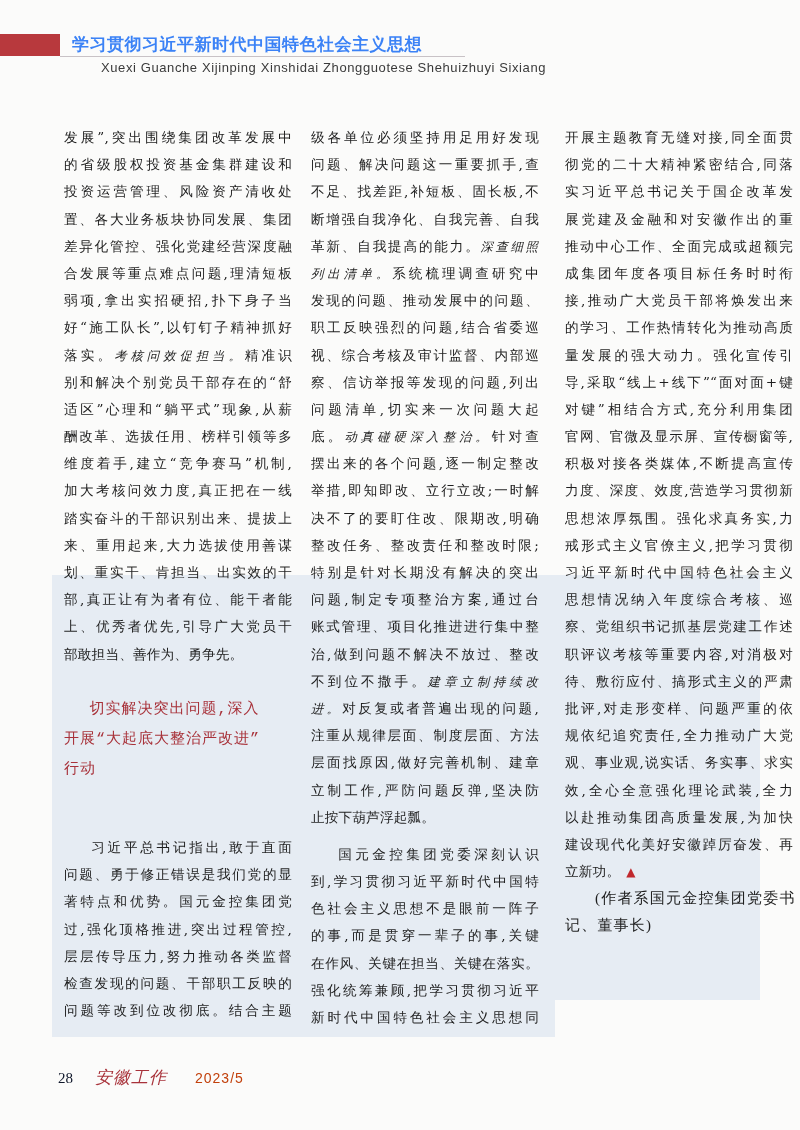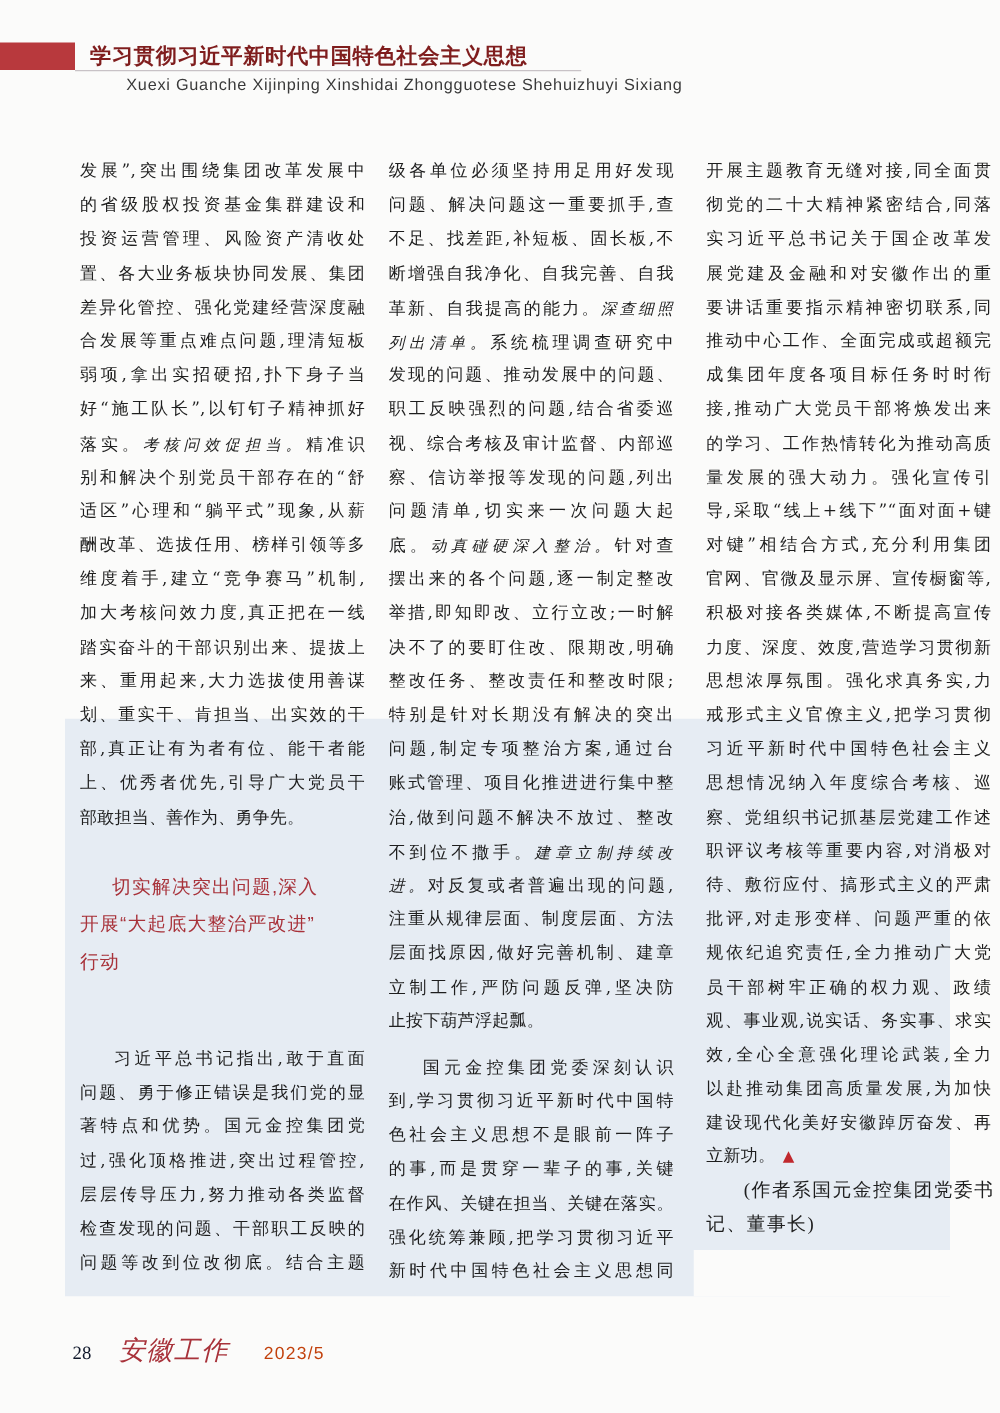--- a/index.html
+++ b/index.html
@@ -24,21 +24,21 @@
       background: #b8393d;
     }
     .header-title {
       position: absolute;
       left: 72px;
       top: 33px;
       font-family: "DejaVu Serif", serif;
       font-weight: bold;
       font-size: 17px;
       letter-spacing: 0.5px;
-      color: #7f1d1d;
+      color: #3b82f6;
       white-space: nowrap;
     }
     .header-rule {
       position: absolute;
       left: 60px;
       top: 56px;
       width: 405px;
       height: 1px;
       background: #c8c2c6;
     }
@@ -97,21 +97,21 @@
       font-style: italic;
       font-size: 12.4px;
       letter-spacing: 1px;
     }
     .section-heading {
       position: absolute;
       left: 64px;
       top: 695px;
       width: 228px;
       color: #a8323a;
-      font-family: Liberation Sans, sans-serif;
+      font-family: Liberation Mono, monospace;
       font-size: 15px;
       line-height: 30px;
       letter-spacing: 1px;
     }
     .section-heading .sh-line {
       display: block;
       white-space: nowrap;
     }
     .section-heading .sh-line.first {
       text-indent: 1.7em;
@@ -136,21 +136,21 @@
       align-items: baseline;
     }
     .footer-page {
       font-family: "Liberation Serif", serif;
       font-size: 15px;
       color: #0f172a;
     }
     .footer-mag {
       font-family: "DejaVu Serif", serif;
       font-style: italic;
-      font-size: 21px;
+      font-size: 17px;
       color: #a8323a;
       margin-left: 22px;
       letter-spacing: 1px;
     }
     .footer-issue {
       font-family: "Liberation Sans", sans-serif;
       font-size: 14px;
       color: #c2410c;
       margin-left: 28px;
       letter-spacing: 1px;
@@ -241,41 +241,39 @@
   <span class="line">在作风、关键在担当、关键在落实。</span>
   <span class="line">强化统筹兼顾,把学习贯彻习近平</span>
   <span class="line">新时代中国特色社会主义思想同</span>
 </div>
 
 <div class="column col3">
   <span class="line">开展主题教育无缝对接,同全面贯</span>
   <span class="line">彻党的二十大精神紧密结合,同落</span>
   <span class="line">实习近平总书记关于国企改革发</span>
   <span class="line">展党建及金融和对安徽作出的重</span>
-  <span class="line">要讲话重要指示精神密切联系,同</span>
   <span class="line">推动中心工作、全面完成或超额完</span>
   <span class="line">成集团年度各项目标任务时时衔</span>
   <span class="line">接,推动广大党员干部将焕发出来</span>
   <span class="line">的学习、工作热情转化为推动高质</span>
   <span class="line">量发展的强大动力。强化宣传引</span>
   <span class="line">导,采取“线上+线下”“面对面+键</span>
   <span class="line">对键”相结合方式,充分利用集团</span>
   <span class="line">官网、官微及显示屏、宣传橱窗等,</span>
   <span class="line">积极对接各类媒体,不断提高宣传</span>
   <span class="line">力度、深度、效度,营造学习贯彻新</span>
   <span class="line">思想浓厚氛围。强化求真务实,力</span>
   <span class="line">戒形式主义官僚主义,把学习贯彻</span>
   <span class="line">习近平新时代中国特色社会主义</span>
   <span class="line">思想情况纳入年度综合考核、巡</span>
   <span class="line">察、党组织书记抓基层党建工作述</span>
   <span class="line">职评议考核等重要内容,对消极对</span>
   <span class="line">待、敷衍应付、搞形式主义的严肃</span>
   <span class="line">批评,对走形变样、问题严重的依</span>
   <span class="line">规依纪追究责任,全力推动广大党</span>
-  <span class="line">员干部树牢正确的权力观、政绩</span>
   <span class="line">观、事业观,说实话、务实事、求实</span>
   <span class="line">效,全心全意强化理论武装,全力</span>
   <span class="line">以赴推动集团高质量发展,为加快</span>
   <span class="line">建设现代化美好安徽踔厉奋发、再</span>
   <span class="line last"><span>立新功。</span><span class="end-mark">▲</span></span>
   <span class="line indent author-note">(作者系国元金控集团党委书</span>
   <span class="line last author-note">记、董事长)</span>
 </div>
 
 <div class="footer">

